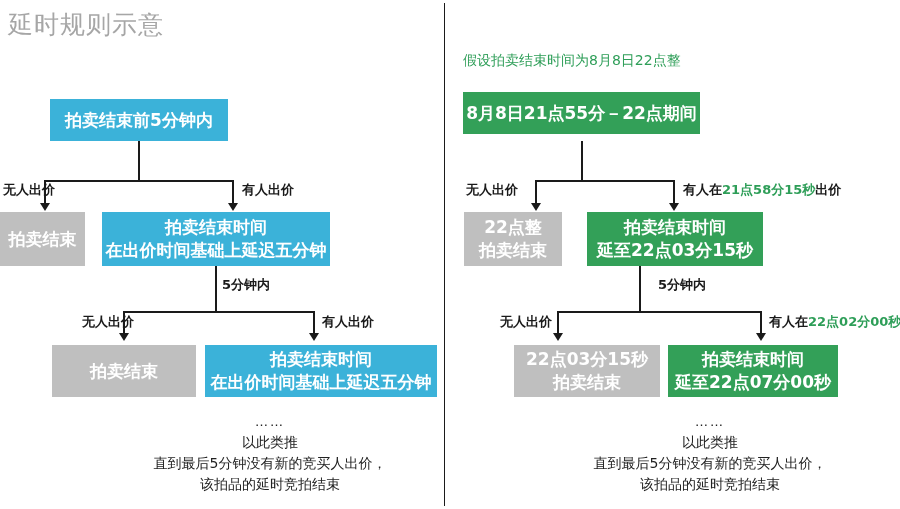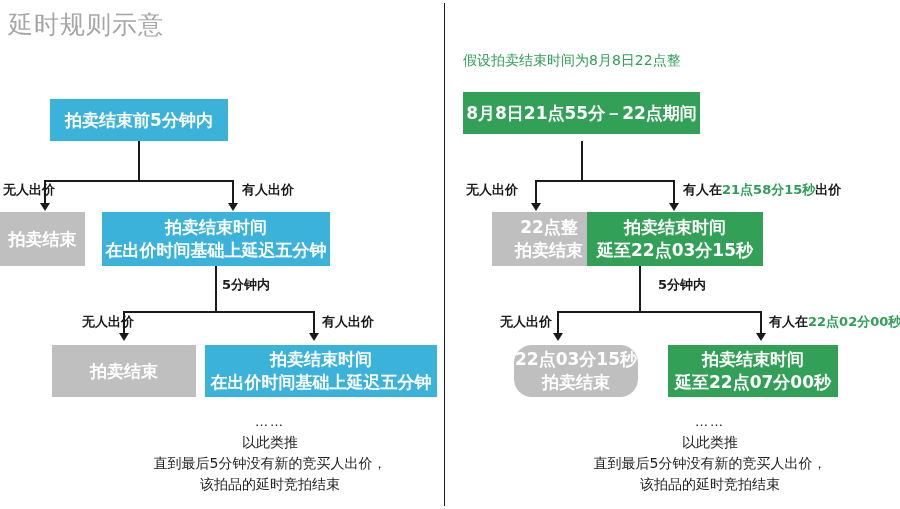--- a/index.html
+++ b/index.html
@@ -160,21 +160,21 @@
   <div class="conn conn-v" style="left:535px; top:180px; height:25px;"></div>
   <div class="conn conn-v" style="left:673px; top:180px; height:25px;"></div>
   <div class="arrow" style="left:531px; top:203px;"></div>
   <div class="arrow" style="left:669px; top:203px;"></div>
 
   <div class="edge-label" style="left:466px; top:181px;">无人出价</div>
   <div class="edge-label" style="left:683px; top:181px;">
     <span>有人在</span><span class="hl-green">21点58分15秒</span><span>出价</span>
   </div>
 
-  <div class="box box-gray" style="left:464px; top:212px; width:114px; height:54px;margin-left:28px;">
+  <div class="box box-gray" style="left:464px; top:212px; width:98px; height:54px;">
     <span class="line">22点整</span>
     <span class="line">拍卖结束</span>
   </div>
 
   <div class="box box-green" style="left:587px; top:212px; width:176px; height:54px;">
     <span class="line">拍卖结束时间</span>
     <span class="line">延至22点03分15秒</span>
   </div>
 
   <div class="conn conn-v" style="left:639px; top:266px; height:46px;"></div>
@@ -183,21 +183,21 @@
   <div class="conn conn-v" style="left:760px; top:311px; height:24px;"></div>
   <div class="arrow" style="left:553px; top:333px;"></div>
   <div class="arrow" style="left:756px; top:333px;"></div>
 
   <div class="edge-label" style="left:658px; top:276px;">5分钟内</div>
   <div class="edge-label" style="left:500px; top:313px;">无人出价</div>
   <div class="edge-label" style="left:769px; top:313px;">
     <span>有人在</span><span class="hl-green">22点02分00秒</span>
   </div>
 
-  <div class="box box-gray" style="left:514px; top:345px; width:124px; height:52px;border-radius:18px;">
+  <div class="box box-gray" style="left:514px; top:345px; width:146px; height:52px;">
     <span class="line">22点03分15秒</span>
     <span class="line">拍卖结束</span>
   </div>
 
   <div class="box box-green" style="left:668px; top:345px; width:170px; height:52px;">
     <span class="line">拍卖结束时间</span>
     <span class="line">延至22点07分00秒</span>
   </div>
 
   <div class="footnote" style="left:520px; top:412px; width:380px;">

